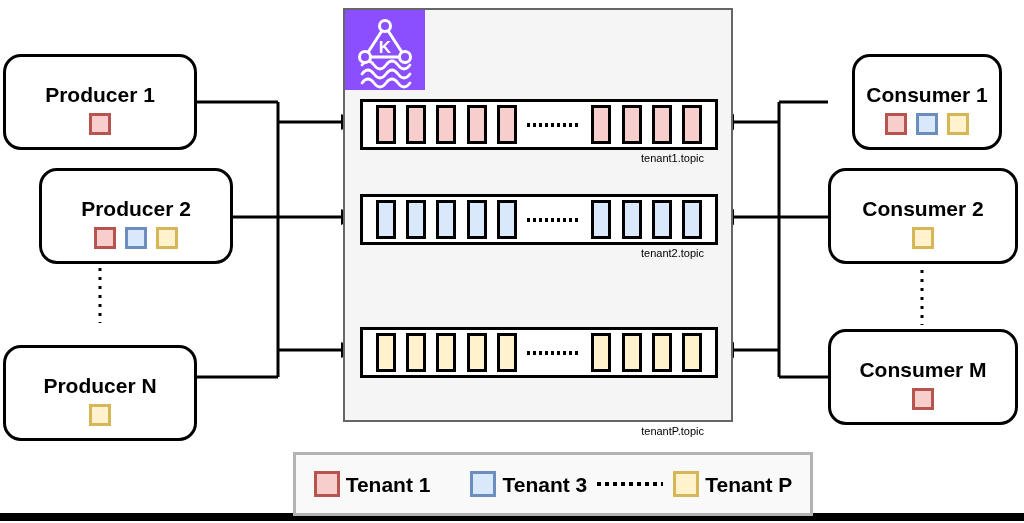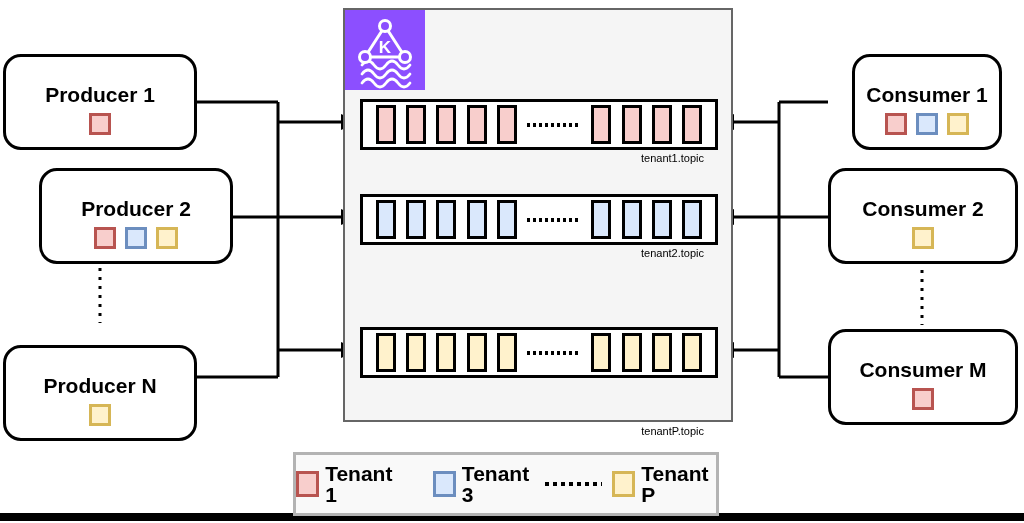--- a/index.html
+++ b/index.html
@@ -39,21 +39,21 @@
   .queue-dots {
     display:inline-block; width:54px; height:4px;
     background:repeating-linear-gradient(90deg,#000 0 3.5px,transparent 3.5px 6px);
   }
   .topic-label {
     position:absolute; right:27px; font-size:11px; color:#000000; line-height:1.2;
   }
 
   
   .legend {
-    position:absolute; left:293px; top:452px; width:426px; height:64px; box-sizing:border-box;
+    position:absolute; left:293px; top:452px; width:520px; height:64px; box-sizing:border-box;
     background:#F9F9F9; border:3px solid #B3B3B3; z-index:3;
     display:flex; align-items:center; justify-content:center;
   }
   .legend-item { display:flex; align-items:center; gap:6px; }
   .legend-item .sq { width:20px; height:20px; border-width:3.5px; }
   .legend-label { font-size:21px; font-weight:700; color:#000; line-height:1; }
   .legend-gap1 { width:40px; }
   .legend-dots {
     width:66px; height:4px; margin:0 10px;
     background:repeating-linear-gradient(90deg,#000 0 4px,transparent 4px 8px);

